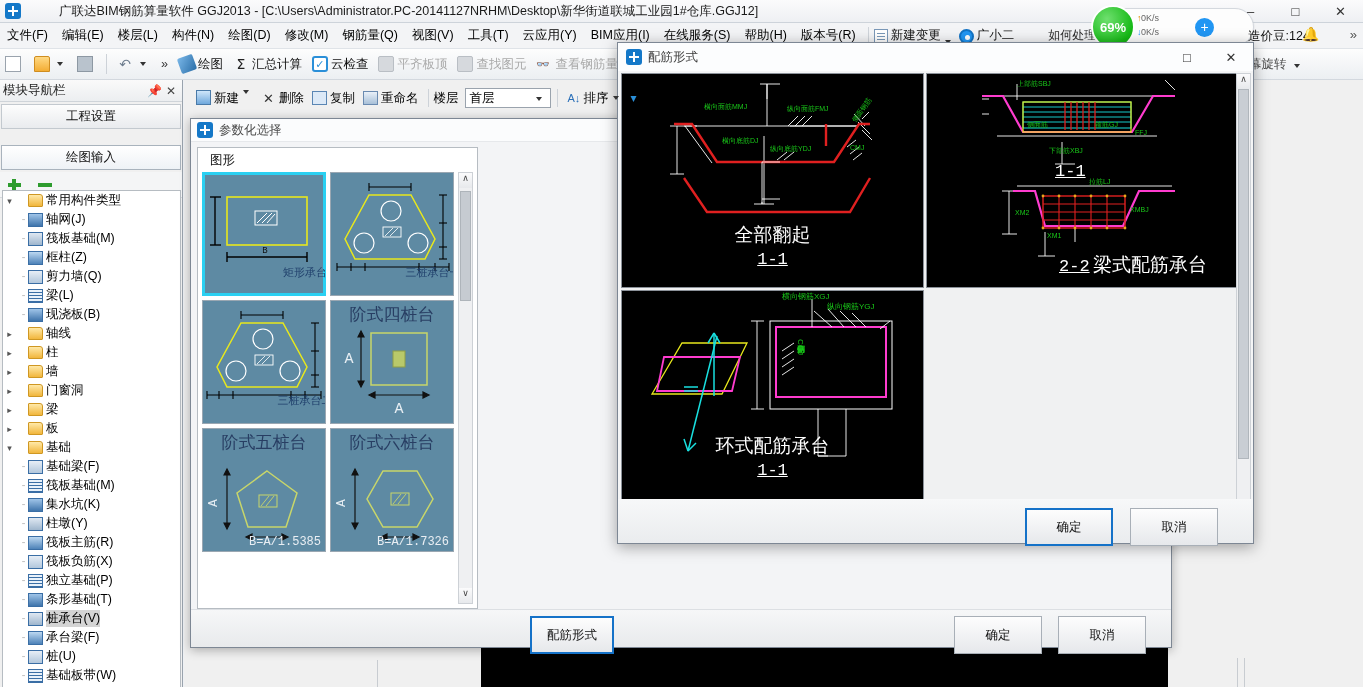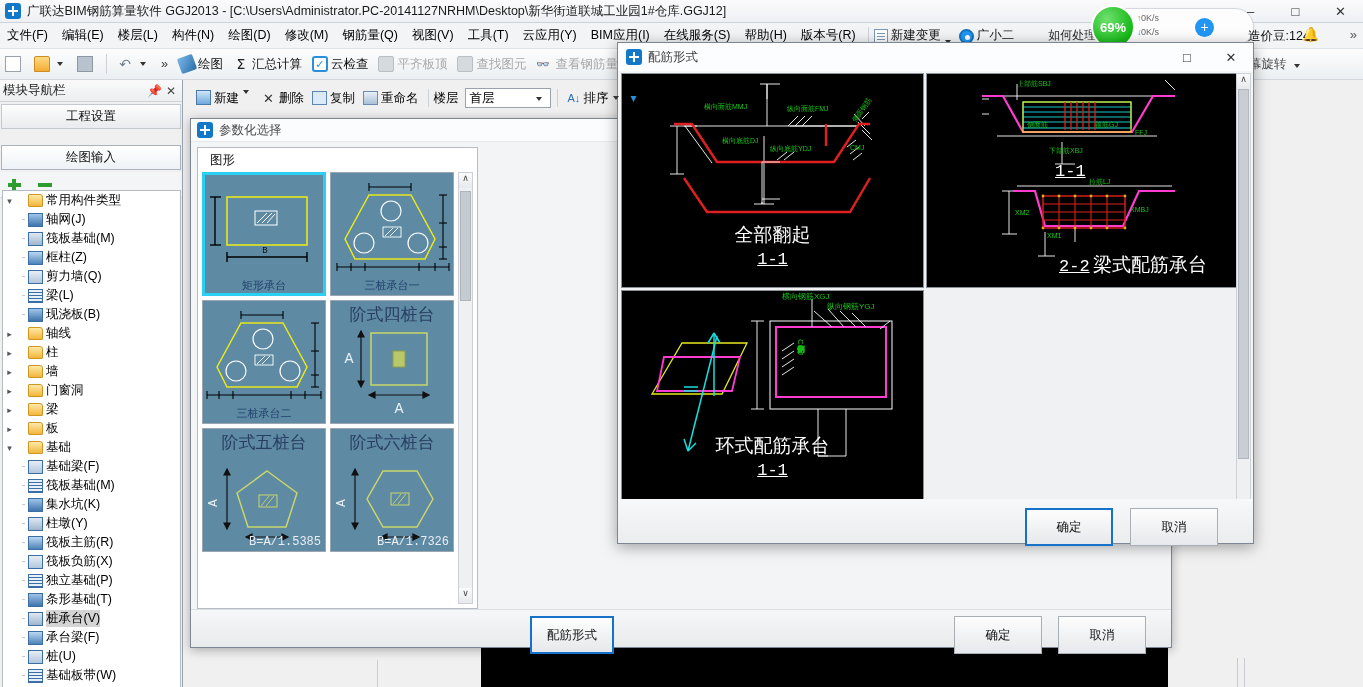--- a/index.html
+++ b/index.html
@@ -11,21 +11,21 @@
     background:#eef1f5;
     overflow:hidden;
     position:relative;
   }
 
   
   #titlebar{
     position:absolute; left:0; top:0; width:1363px; height:23px;
     background:linear-gradient(#fbfbfc,#eef0f3);
     border-bottom:1px solid #cdd3da;
-    display:flex; align-items:center;
+    display:flex; align-items:center;gap:32px;
   }
   #titlebar .tb-ico{
     width:16px;height:16px;margin:0 6px 0 5px;border-radius:3px;
     background:#1478c8; position:relative; flex:none;
   }
   #titlebar .tb-ico:before{
     content:"";position:absolute;left:3px;top:7px;width:10px;height:2px;background:#fff;
   }
   #titlebar .tb-ico:after{
     content:"";position:absolute;left:7px;top:3px;width:2px;height:10px;background:#fff;
@@ -200,22 +200,23 @@
     position:absolute;left:4px;top:24px;width:258px;height:432px;
     overflow:hidden;display:flex;flex-wrap:wrap;gap:4px;align-content:flex-start;
     background:#fff;
   }
   .shapecell{
     width:124px;height:124px;background:#5e8aa3;border:1px solid #9aa7b2;
     position:relative;overflow:hidden;
   }
   .shapecell.sel{ outline:3px solid #2ad0f2; outline-offset:-3px; }
   .shapecell .cap{
-    position:absolute;bottom:2px;width:100%;text-align:center;color:#1f3f6b;
+    position:absolute;bottom:15px;width:100%;text-align:center;color:#1f3f6b;
     font-size:11px;
+    margin-left:41px;
   }
   .shapecell .bigcap{
     position:absolute;top:2px;width:100%;text-align:center;color:#283e63;
     font-size:17px;
   }
   .shapecell .forml{
     position:absolute;bottom:2px;right:4px;color:#e9eef3;font-size:12px;
     font-family:"Liberation Mono",monospace;
   }
   .sc-svg{ position:absolute;left:0;top:0; }

